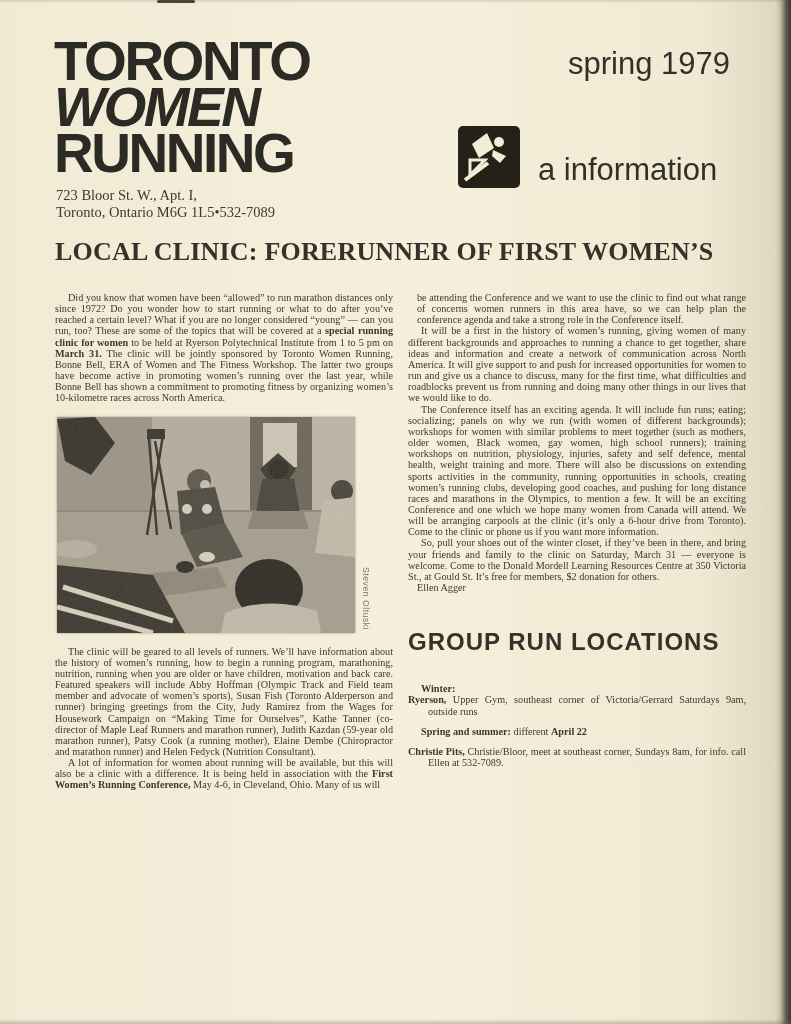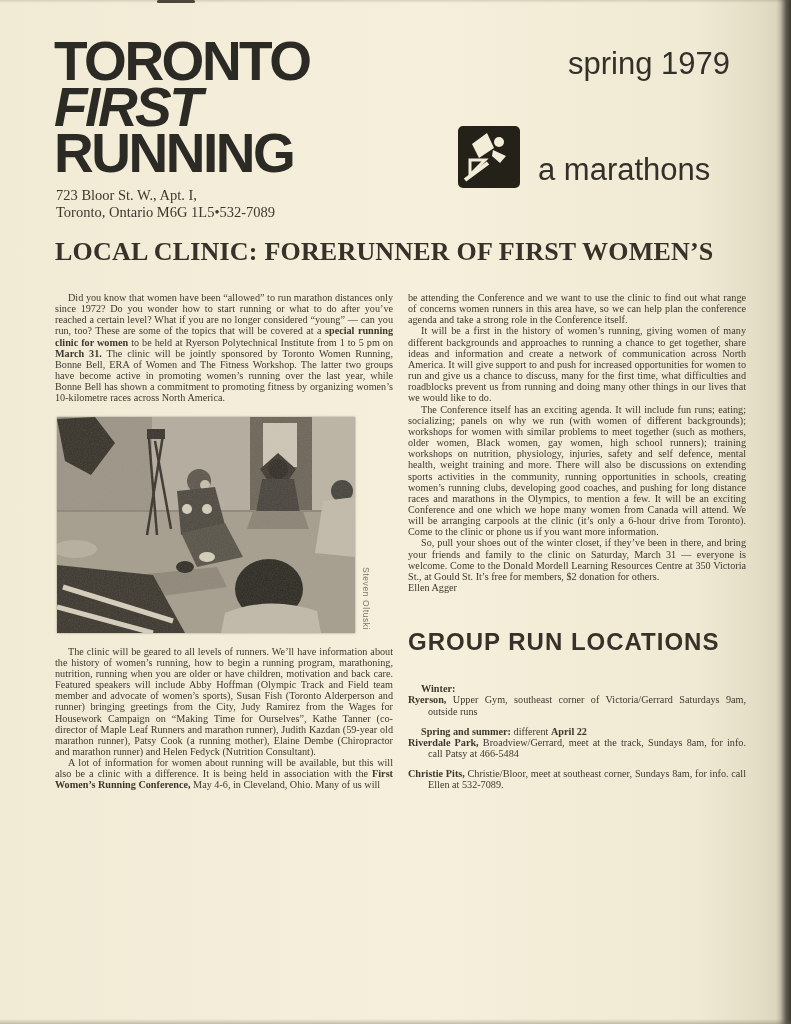--- a/index.html
+++ b/index.html
@@ -31,21 +31,21 @@
   .headline{position:absolute;left:55px;top:237px;width:690px;
         font-family:"Liberation Serif",serif;font-weight:bold;font-size:26px;line-height:29.5px;
         color:#36322a;letter-spacing:0.2px;}
 
   
   .col{position:absolute;top:292px;width:338px;font-family:"Liberation Serif",serif;
         font-size:10.2px;line-height:11.15px;color:#3c382e;}
   .col-left{left:55px;}
   .col-right{left:408px;}
   .col p{margin:0;text-indent:13px;text-align:justify;}
-  .col p.no-indent{text-indent:0;}
+  .col p.no-indent{text-indent:0;margin-left:9px;}
   .b{font-weight:bold;}
 
   
   .photo-wrap{position:relative;width:300px;height:216px;margin:13px 0 13px 2px;}
   .photo-wrap svg{display:block;box-shadow:0 0 2px rgba(60,55,45,0.5);}
   .photo-credit{position:absolute;right:-14px;bottom:2px;writing-mode:vertical-rl;
         font-family:"Liberation Sans",sans-serif;font-size:8.5px;letter-spacing:0.6px;color:#7a7468;}
 
   .byline{margin-top:5px;text-align:right;padding-right:22px;}
 
@@ -61,42 +61,42 @@
 
 <div class="page">
 
   <div class="edge-top"></div>
   <div class="speck-top"></div>
   <div class="edge-right"></div>
   <div class="edge-bottom"></div>
 
   <div class="logo">
     <div>TORONTO</div>
-    <div class="ital">FIRST</div>
+    <div class="ital">WOMEN</div>
     <div>RUNNING</div>
   </div>
   <div class="address">
     <div>723 Bloor St. W., Apt. I,</div>
     <div>Toronto, Ontario M6G 1L5•532-7089</div>
   </div>
   <div class="issue">spring 1979</div>
 
   <div class="mast-icon">
     <svg viewBox="0 0 62 62" width="62" height="62">
       <rect x="0" y="0" width="62" height="62" rx="5" fill="#242119"></rect>
       <g fill="#f3edd8">
         <polygon points="14,18 29,7 36,22 21,32"></polygon>
         <circle cx="41" cy="16" r="5"></circle>
         <polygon points="35,24 48,30 42,37 34,30"></polygon>
       </g>
       <polygon points="12,34 27,34 12,49" fill="none" stroke="#f3edd8" stroke-width="3"></polygon>
       <line x1="7" y1="54" x2="30" y2="37" stroke="#f3edd8" stroke-width="4"></line>
     </svg>
   </div>
-  <div class="tagline">a marathons</div>
+  <div class="tagline">a information</div>
 
   <div class="headline">
     <div>LOCAL CLINIC: FORERUNNER OF FIRST WOMEN’S</div>
   </div>
 
   <div class="col col-left">
     <p><span>Did you know that women have been “allowed” to run marathon distances only since 1972? Do you wonder how to start running or what to do after you’ve reached a certain level? What if you are no longer considered “young” — can you run, too? These are some of the topics that will be covered at a </span><span class="b">special running clinic for women</span><span> to be held at Ryerson Polytechnical Institute from 1 to 5 pm on </span><span class="b">March 31.</span><span> The clinic will be jointly sponsored by Toronto Women Running, Bonne Bell, ERA of Women and The Fitness Workshop. The latter two groups have become active in promoting women’s running over the last year, while Bonne Bell has shown a commitment to promoting fitness by organizing women’s 10-kilometre races across North America.</span></p>
 
     <div class="photo-wrap">
       <svg viewBox="0 0 298 216" width="298" height="216">
@@ -166,18 +166,17 @@
     <p><span>It will be a first in the history of women’s running, giving women of many different backgrounds and approaches to running a chance to get together, share ideas and information and create a network of communication across North America. It will give support to and push for increased opportunities for women to run and give us a chance to discuss, many for the first time, what difficulties and roadblocks prevent us from running and doing many other things in our lives that we would like to do.</span></p>
     <p><span>The Conference itself has an exciting agenda. It will include fun runs; eating; socializing; panels on why we run (with women of different backgrounds); workshops for women with similar problems to meet together (such as mothers, older women, Black women, gay women, high school runners); training workshops on nutrition, physiology, injuries, safety and self defence, mental health, weight training and more. There will also be discussions on extending sports activities in the community, running opportunities in schools, creating women’s running clubs, developing good coaches, and pushing for long distance races and marathons in the Olympics, to mention a few. It will be an exciting Conference and one which we hope many women from Canada will attend. We will be arranging carpools at the clinic (it’s only a 6-hour drive from Toronto). Come to the clinic or phone us if you want more information.</span></p>
     <p><span>So, pull your shoes out of the winter closet, if they’ve been in there, and bring your friends and family to the clinic on Saturday, March 31 — everyone is welcome. Come to the Donald Mordell Learning Resources Centre at 350 Victoria St., at Gould St. It’s free for members, $2 donation for others.</span></p>
     <p class="byline no-indent">Ellen Agger</p>
 
     <div class="gr-title">GROUP RUN LOCATIONS</div>
     <div>
         <p class="gr-block"><span class="b">Winter:</span></p>
         <p class="gr-block hang"><span class="b">Ryerson,</span><span> Upper Gym, southeast corner of Victoria/Gerrard Saturdays 9am, outside runs</span></p>
         <p class="gr-block gap"><span class="b">Spring and summer:</span><span> different </span><span class="b">April 22</span></p>
-        <p class="gr-block hang"><span class="b">Riverdale Park,</span><span> Broadview/Gerrard, meet at the track, Sundays 8am, for info. call Patsy at 466-5484</span></p>
         <p class="gr-block hang gap"><span class="b">Christie Pits,</span><span> Christie/Bloor, meet at southeast corner, Sundays 8am, for info. call Ellen at 532-7089.</span></p>
       </div>
   </div>
 
 </div>
 
 </body></html>

